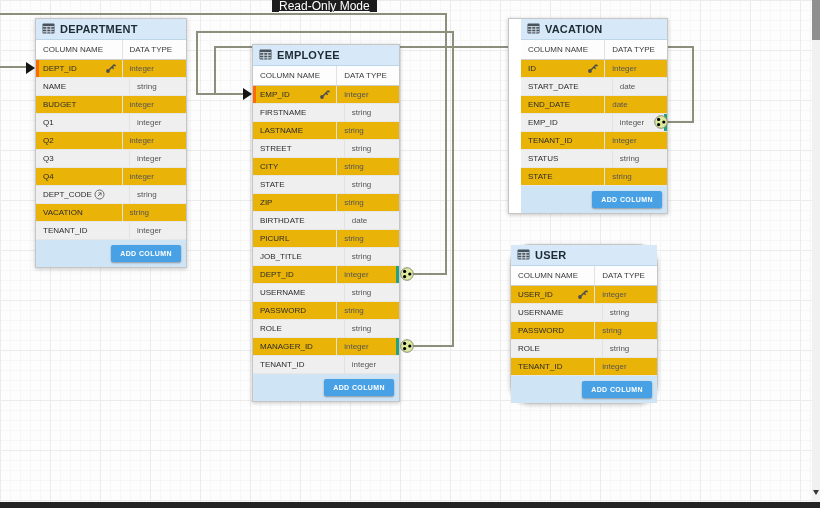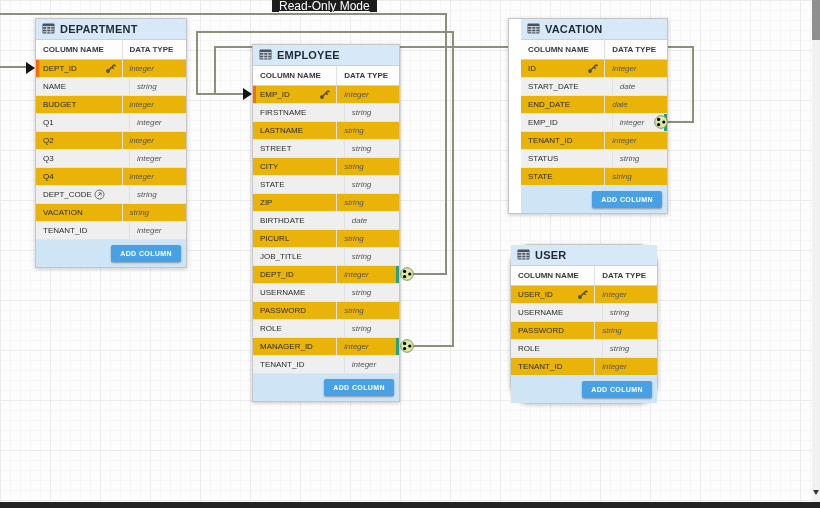--- a/index.html
+++ b/index.html
@@ -22,28 +22,28 @@
   .db-table{position:absolute;z-index:2;border:1px solid #c6c6c6;background:#fff;
     box-shadow:0 1px 4px rgba(0,0,0,.22);font-size:8px;color:#2b2b2b;}
   #table-department{left:35px;top:18px;width:152px;}
   #table-employee{left:252px;top:44px;width:148px;}
   #table-vacation{left:508px;top:18px;width:160px;padding-left:12px;}
   #table-user{left:510px;top:244px;width:148px;border-radius:20px;}
   .t-header{height:21px;background:var(--header-blue);border-bottom:1px solid #bcd6ea;
     display:flex;align-items:center;gap:5px;padding-left:6px;}
   .t-title{font-weight:bold;font-size:11px;color:#1e2b33;letter-spacing:.2px;}
   .t-colhead{height:20px;background:#fdfdfd;border-bottom:1px solid #cfcfcf;display:flex;
-    font-weight:bold;font-size:8px;color:#3a3a3a;align-items:center;}
+    font-weight:normal;font-size:8px;color:#3a3a3a;align-items:center;}
   .t-colhead .c1{width:57%;padding-left:7px;}
   .t-colhead .c2{width:43%;padding-left:7px;border-left:1px solid #e2e2e2;height:100%;display:flex;align-items:center;}
   .row{height:18px;display:flex;position:relative;border-bottom:1px solid #e6e6e6;background:#eab308;}
   .row.alt{background:#efefef;gap:18px;}
   .row .cell{display:flex;align-items:center;}
   .row .name{width:57%;padding-left:7px;position:relative;}
-  .row .type{width:43%;padding-left:7px;border-left:1px solid #e2e2e2;color:#555;font-style:italic;}
+  .row .type{width:43%;padding-left:7px;border-left:1px solid #e2e2e2;color:#555;}
   .row .r-icon{position:absolute;right:6px;top:3px;}
   .row.m-left::before{content:'';position:absolute;left:0;top:0;width:3px;height:100%;background:var(--orange-marker);z-index:1;}
   .row.m-right::after{content:'';position:absolute;right:0;top:0;width:3px;height:100%;background:var(--green-marker);z-index:1;}
   .t-footer{height:27px;background:var(--footer-blue);position:relative;}
   .add-col{position:absolute;right:5px;top:5px;height:17px;padding:0 9px;border:none;border-radius:2px;
     background:var(--accent-blue);color:#fff;font-family:inherit;font-size:7px;font-weight:bold;
     letter-spacing:.4px;box-shadow:0 1px 2px rgba(0,0,0,.35);cursor:pointer;}
   .connector{position:absolute;width:14px;height:14px;z-index:3;}
   .arrow{position:absolute;width:0;height:0;border-top:6px solid transparent;border-bottom:6px solid transparent;
     border-left:9px solid var(--arrow);z-index:3;}

